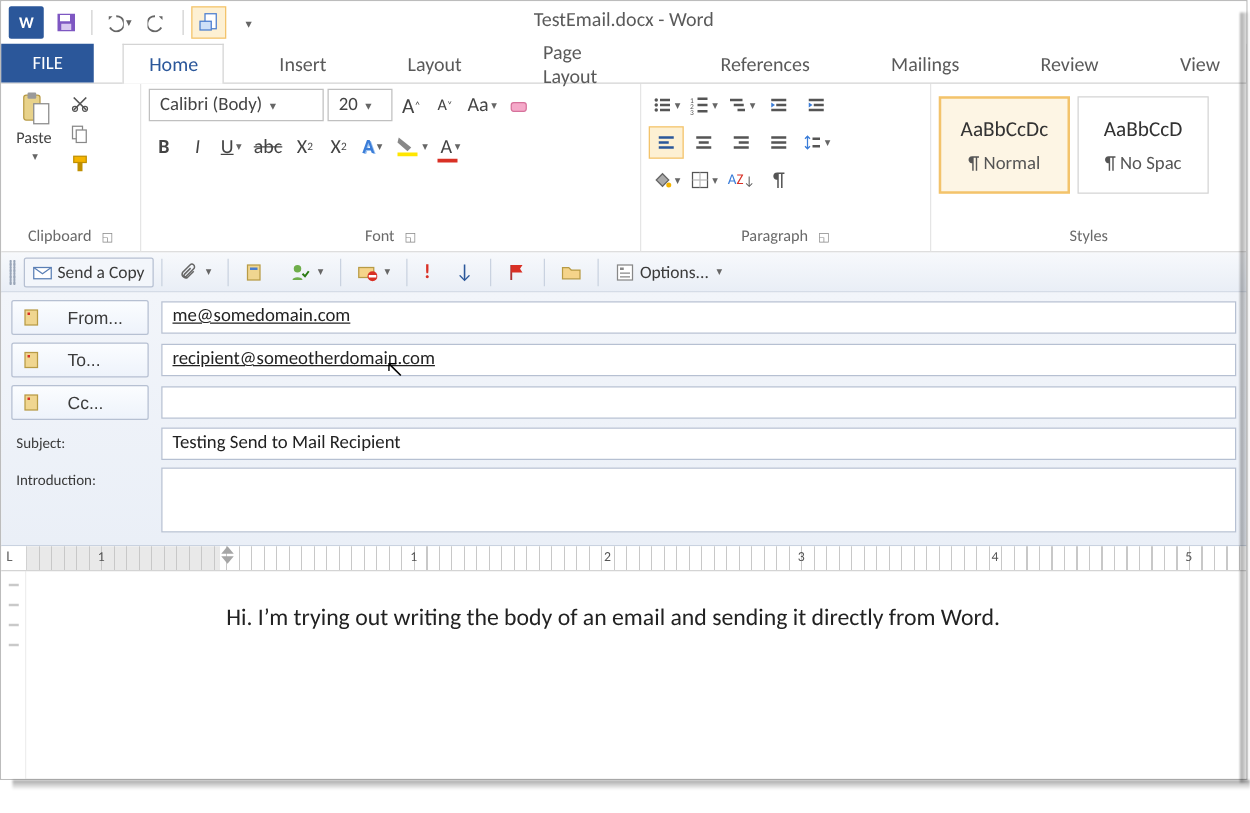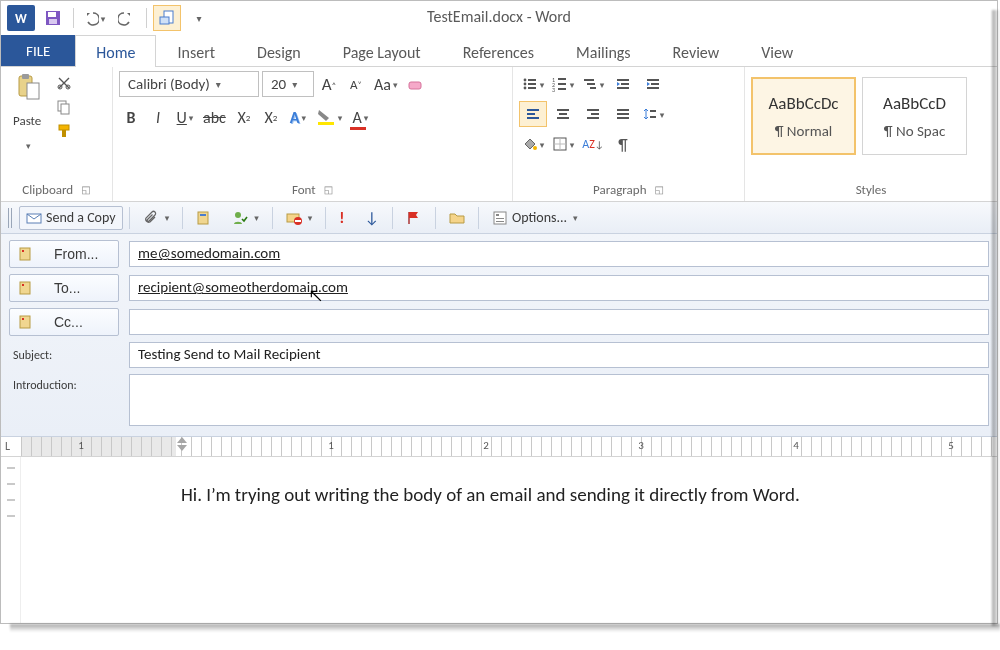--- a/index.html
+++ b/index.html
@@ -55,20 +55,21 @@
     font-size: 16px;
   }
   
   .tabs {
     height: 32px;
     display: flex;
     align-items: stretch;
     border-bottom: 1px solid #d4d4d4;
     padding-left: 0;
     position: relative;
+    gap: 23px;
   }
   .tab {
     padding: 6px 20px 4px 20px;
     font-size: 16px;
     color: #5a5a5a;
     cursor: pointer;
     display: flex; align-items: center;
     border: 1px solid transparent;
     border-bottom: none;
     position: relative;
@@ -115,21 +116,21 @@
     justify-content: center;
     align-items: center;
     gap: 8px;
   }
   .dlg-launcher {
     font-size: 10px; color: #8a8a8a;
   }
   .big-btn {
     display: flex; flex-direction: column; align-items: center;
     padding: 2px 6px;
-    gap: 12px;
+    gap: 2px;
     cursor: pointer;
   }
   .small-col {
     display: flex; flex-direction: column; gap: 4px;
     padding: 2px 2px;
   }
   .small-btn {
     width: 22px; height: 20px;
     display:flex;align-items:center;justify-content:center;
     cursor: pointer;
@@ -363,21 +364,21 @@
     <div class="qat-btn">
         <span style="font-size:10px;color:#666;">▾</span>
       </div>
     <div class="title-text">TestEmail.docx - Word</div>
   </div>
 
   <div class="tabs">
     <div class="tab file">FILE</div>
     <div class="tab active">Home</div>
     <div class="tab">Insert</div>
-    <div class="tab">Design</div>
+    <div class="tab">Layout</div>
     <div class="tab">Page Layout</div>
     <div class="tab">References</div>
     <div class="tab">Mailings</div>
     <div class="tab">Review</div>
     <div class="tab">View</div>
   </div>
 
   <div class="ribbon">
 
     <div class="ribbon-group" style="width:112px;">

